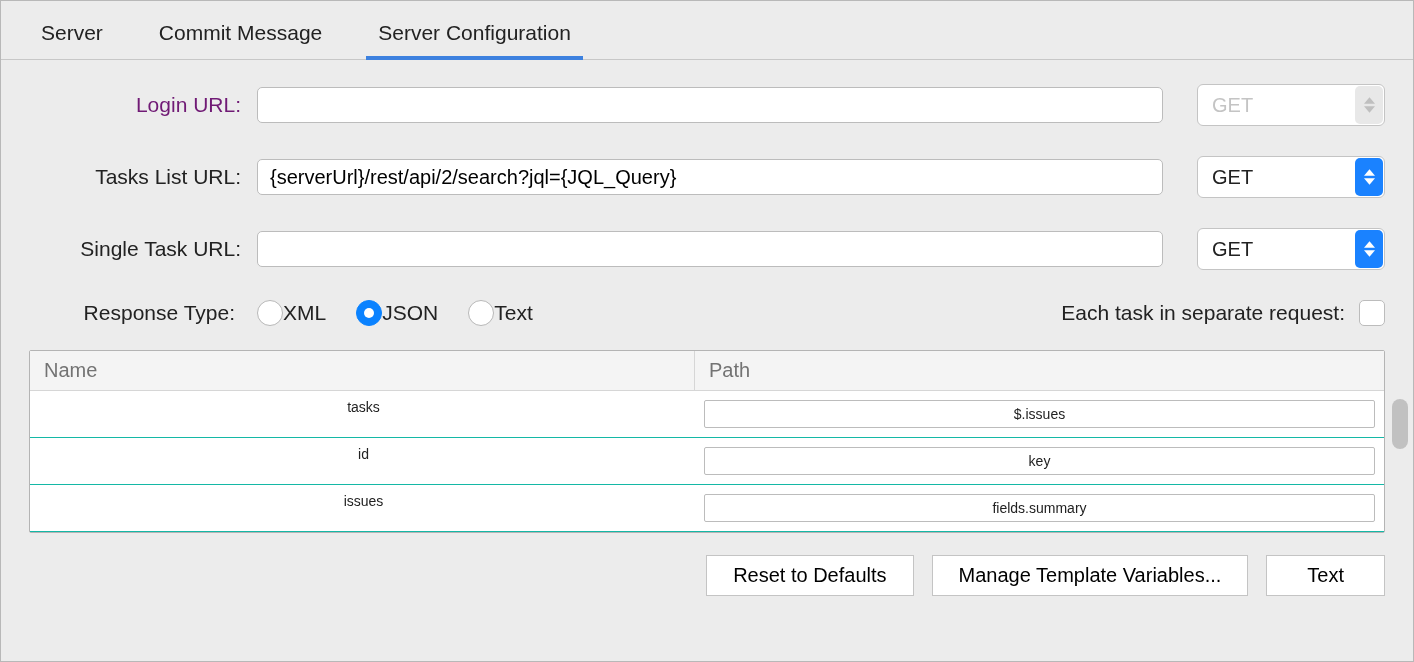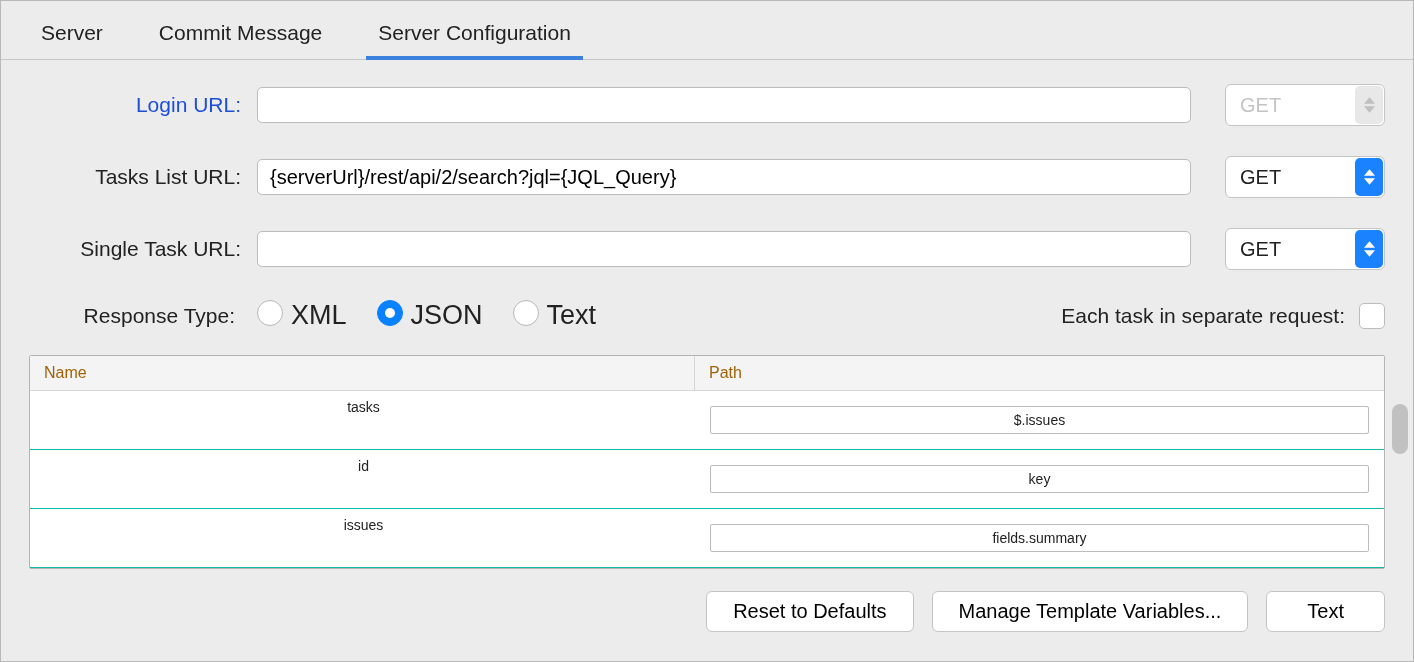--- a/index.html
+++ b/index.html
@@ -40,35 +40,35 @@
     display: flex;
     align-items: center;
     margin-bottom: 30px;
   }
   .flabel {
     width: 228px;
     text-align: right;
     padding-right: 16px;
     font-size: 21px;
   }
-  .flabel.dim { color: #1d4ed8; }
+  .flabel.dim { color: #701a75; }
   .text-input {
     flex: 1;
     height: 36px;
     border: 1px solid #bcbcbc;
     border-radius: 5px;
     background: #fff;
     padding: 4px 12px;
     font-size: 20px;
     font-family: inherit;
     outline: none;
   }
   .text-input.disabled { background: #fff; color:#999; }
   .select-wrap {
-    width: 160px;
+    width: 188px;
     margin-left: 34px;
     position: relative;
   }
   .select {
     width: 100%;
     height: 42px;
     border: 1px solid #c4c4c4;
     border-radius: 6px;
     background: #fff;
     padding: 0 40px 0 14px;
@@ -100,21 +100,21 @@
     margin-bottom: 12px;
     padding-left: 0;
   }
   .rlabel {
     width: 228px;
     text-align: right;
     padding-right: 22px;
     font-size: 21px;
   }
   .radio-group { display: flex; gap: 30px; align-items: center; }
-  .radio { display: flex; gap: 8px; font-size: 27px; }
+  .radio { display: flex; align-items: center; font-size: 21px; }
   .radio-circle {
     width: 26px; height: 26px; border-radius: 50%;
     border: 1px solid #b8b8b8; background: #fff;
     display:flex; align-items:center; justify-content:center;
   }
   .radio-circle.sel { background:#0a82ff; border-color:#0a82ff; }
   .radio-circle.sel::after { content:""; width:10px; height:10px; border-radius:50%; background:#fff; }
   .spacer { flex:1; }
   .chk-label { font-size: 21px; margin-right: 14px; }
   .checkbox {
@@ -125,49 +125,49 @@
   .table-wrap {
     margin: 24px 28px 0 28px;
     border: 1px solid #b4b4b4;
     border-radius: 2px;
     background: #fff;
     position: relative;
   }
   .thead { display:flex; background:#f4f4f4; border-bottom:1px solid #d6d6d6; }
   .th {
     padding: 8px 14px;
-    font-size: 16px;
-    color:#a16207;
+    font-size: 20px;
+    color:#737373;
   }
   .th:first-child { width: 665px; border-right:1px solid #d6d6d6; }
   .th:last-child { flex:1; }
   .tr { display:flex; border-bottom:1px solid #14b8a6; font-size:14px;text-align:center; }
   .tr:last-child { border-bottom:none; }
   .td { padding: 6px 6px 6px 6px; }
   .td.name { width: 665px; padding-left:8px; padding-top:8px; }
   .td.path { flex:1; padding:2px; }
   .path-inner {
     border: 1px solid #bcbcbc;
     border-radius: 2px;
     padding: 5px 8px;
     background:#fff;
-    margin:13px;
+    margin:7px;
   }
   .table-scroll {
     position:absolute; right:-24px; top:48px;
     width:16px; height:50px;
     background:#c1c1c1; border-radius:8px;
   }
 
   .btn-row {
     display:flex; justify-content:flex-end; gap:18px;
     padding: 22px 28px 22px 28px;
   }
   .btn {
-    background:#fff; border:1px solid #c4c4c4; border-radius:6px;
+    background:#fff; border:1px solid #c4c4c4; border-radius:0;
     padding: 8px 26px; font-size:20px; font-family:inherit;
   }
 </style>
 </head>
 <body>
 
 <div class="tabs">
   <div class="tab">Server</div>
   <div class="tab">Commit Message</div>
   <div class="tab active">Server Configuration</div>

